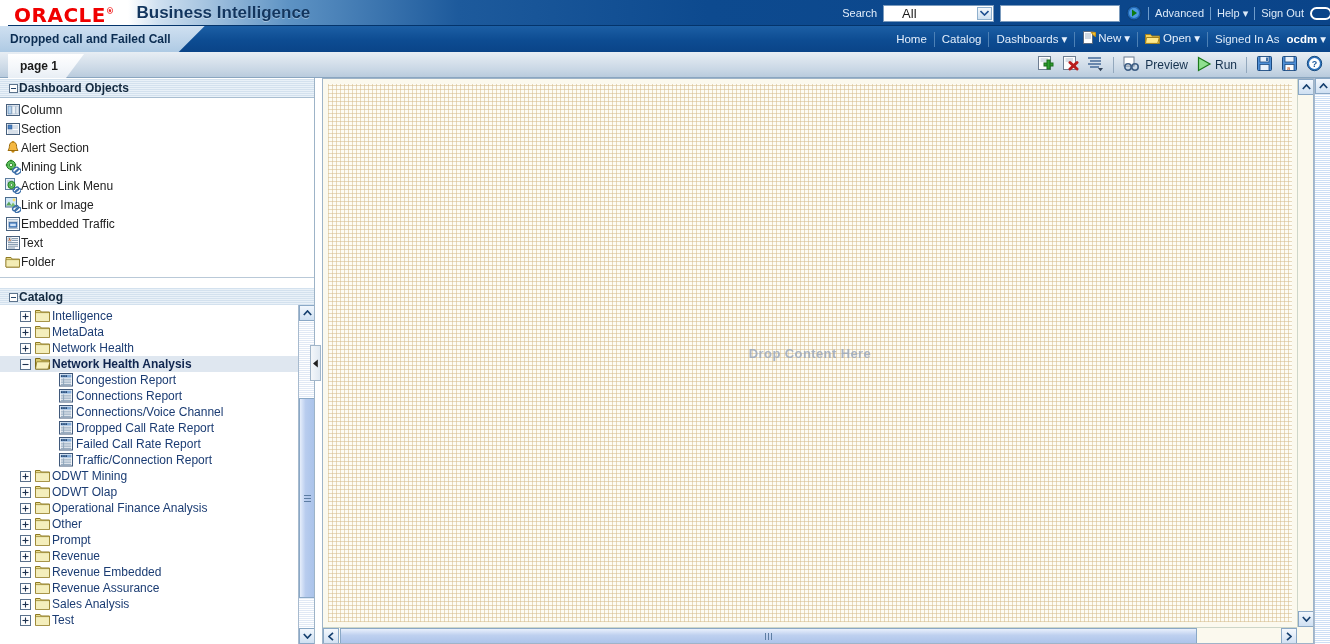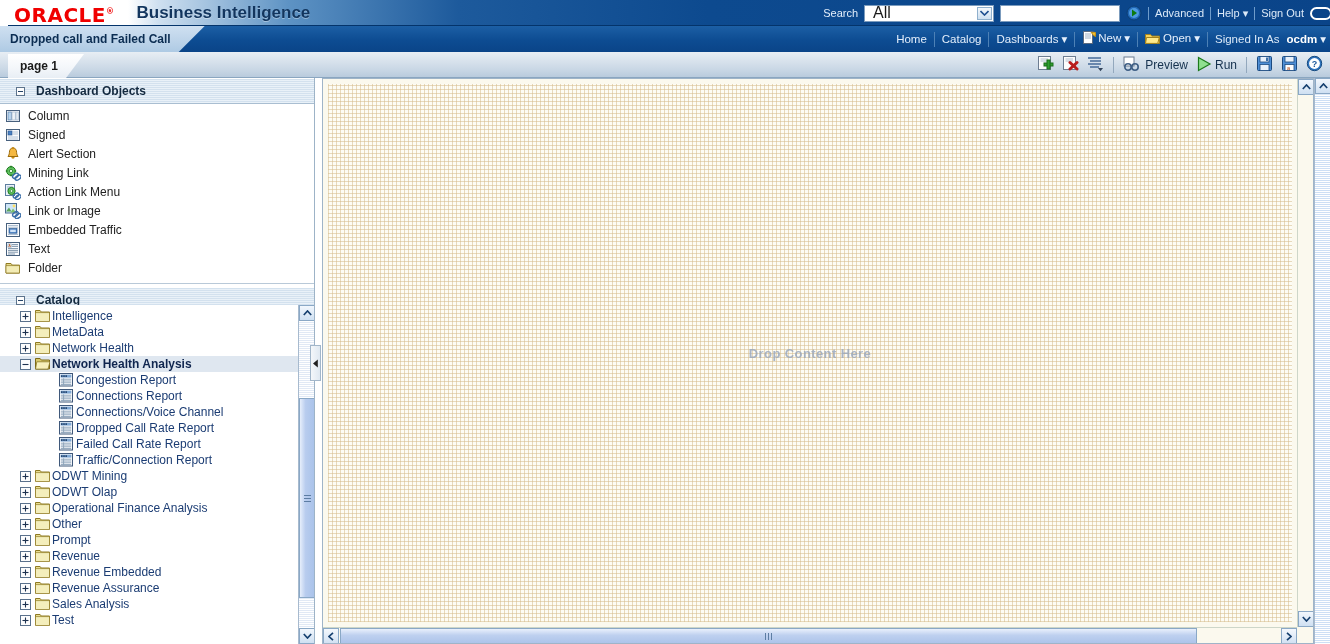--- a/index.html
+++ b/index.html
@@ -39,22 +39,22 @@
     font-weight: bold;
     font-size: 17px;
     text-shadow: 0 1px 0 rgba(255,255,255,.35);
   }
   .brand-right {
     margin-left: auto; display: flex; align-items: center; gap: 6px;
     padding-right: 6px; color: #dce9f7; font-size: 11px;
   }
   .brand-right .lbl { color: #e3eefb; }
   .srch-select {
-    width: 130px; height: 17px; border: 1px solid #7b9bbd; background: #fff;
-    font-size: 16px; color: #1a1a1a; padding: 0 8px;
+    width: 111px; height: 17px; border: 1px solid #7b9bbd; background: #fff;
+    font-size: 13px; color: #1a1a1a; padding: 0 18px;
     display: flex; align-items: center; position: relative;
   }
   .srch-select .arrowbox {
     position: absolute; right: 1px; top: 1px; width: 15px; height: 13px;
     background: linear-gradient(#f4f8fc,#cddff0);
     border: 1px solid #8fb0cd;
     display: flex; align-items: center; justify-content: center;
   }
   .srch-select .arrowbox svg { display:block; }
   .srch-input {
@@ -112,37 +112,37 @@
   .tbtn { display: flex; align-items: center; gap: 3px; cursor: default; padding: 0 2px; }
   .tbtn .txt { font-size: 12px; color: #15314e; }
   .tsep { width: 1px; height: 16px; background: #93a8bd; margin: 0 3px; }
 
   
   .leftpane {
     position: absolute; left: 0; top: 78px; width: 315px; height: 566px;
     background: #ffffff; border-right: 1px solid #9db3c7;
   }
   .panel-head {
-    height: 26px; display: flex; align-items: center; gap: 11px; padding-left: 16px;
+    height: 20px; display: flex; align-items: center; gap: 1px; padding-left: 9px;
     background-color: #dde8f2;
     background-image: repeating-linear-gradient(0deg,#e9f1f8 0 1px,#d3e1ee 1px 2px);
     border-top: 1px solid #ffffff;
     border-bottom: 1px solid #a9bed1;
     font-weight: bold; font-size: 12px; color: #13293f;
   }
   .pmbox {
     width: 9px; height: 9px; border: 1px solid #5c738c; background: #fdfdfd;
     position: relative; flex: 0 0 auto;
   }
   .pmbox::before {
     content: ""; position: absolute; left: 1px; right: 1px; top: 3px; height: 1px; background: #25456a;
   }
   .objlist { padding: 2px 0 0 0; }
   .objrow {
-    height: 19px; display: flex; align-items: center; gap: 7px; padding-left: 5px;
+    height: 19px; display: flex; align-items: center; padding-left: 5px;
     font-size: 12px; color: #222;
   }
   .objrow .ico { width: 16px; height: 16px; flex: 0 0 auto; }
 
   .leftdiv { height: 6px; border-top: 1px solid #b9c9d8; margin-top: 6px; background:#fff; }
 
   
   .treewrap {
     position: absolute; left: 0; top: 227px; right: 0; bottom: 0;
     background: #ffffff; overflow: hidden;
@@ -457,21 +457,21 @@
             <rect x="1.5" y="2.5" width="13" height="11" fill="#fafbfd" stroke="#47607d"></rect>
             <rect x="3" y="4" width="4" height="4" fill="#4a82c4" stroke="#2d5b92" stroke-width="0.7"></rect>
             <g stroke="#b3c4d6">
               <line x1="8" y1="5" x2="13" y2="5"></line>
               <line x1="8" y1="7" x2="13" y2="7"></line>
               <line x1="3" y1="10" x2="13" y2="10"></line>
               <line x1="3" y1="12" x2="13" y2="12"></line>
             </g>
           </svg>
       </span>
-      <span>Signed</span>
+      <span>Section</span>
     </div>
 
     <div class="objrow">
       <span class="ico">
         <svg width="16" height="16" viewBox="0 0 16 16">
             <path d="M8 2 c2.6 0 3.6 2 3.6 4.4 0 2.2 1 3.4 1.4 4.1 h-10 c0.4-0.7 1.4-1.9 1.4-4.1 C4.4 4 5.4 2 8 2z" fill="#f5b841" stroke="#9c6b0b"></path>
             <rect x="7.2" y="1" width="1.6" height="1.6" fill="#c98b10"></rect>
             <path d="M6.3 11 h3.4 a1.7 1.7 0 0 1-3.4 0z" fill="#c98b10"></path>
           </svg>
       </span>

